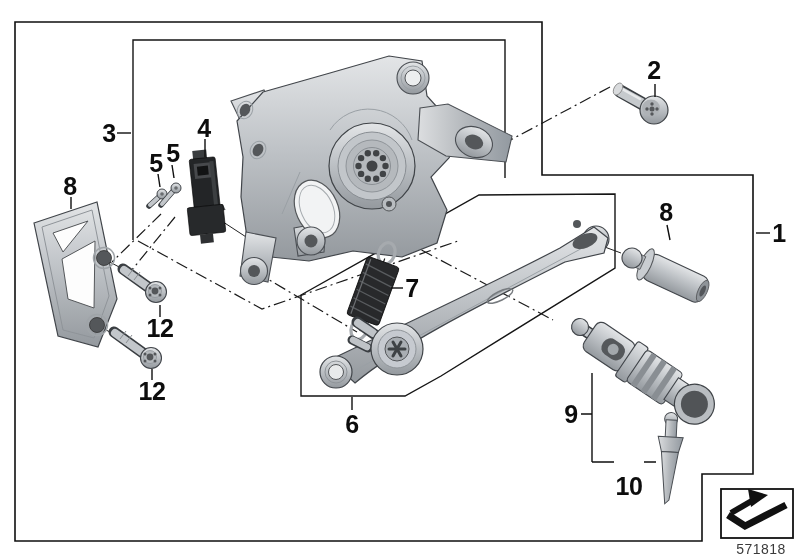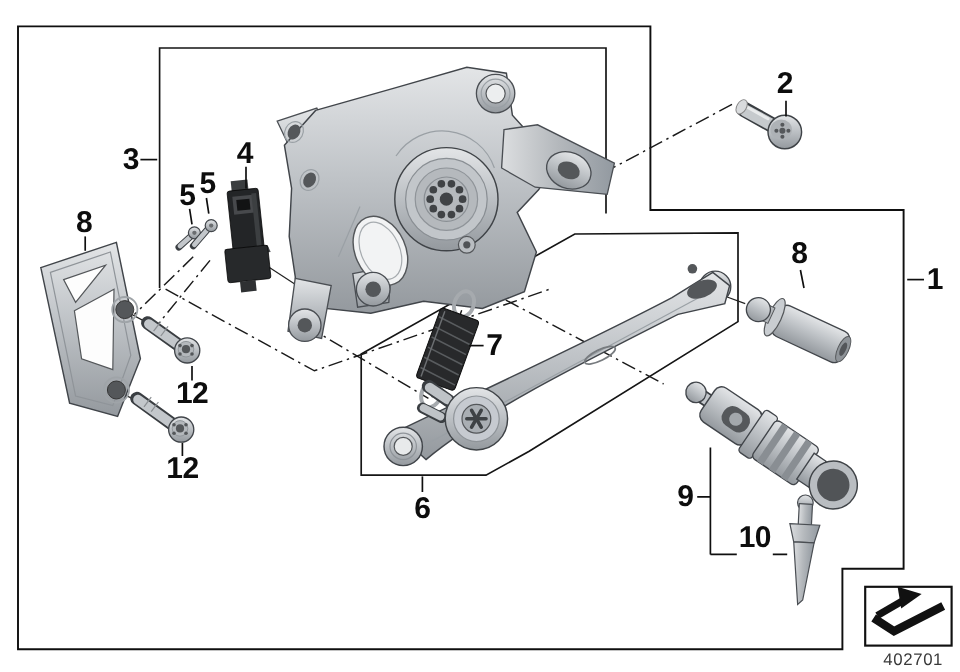--- a/index.html
+++ b/index.html
@@ -284,20 +284,20 @@
       <div class="callout" style="left: 779px; top: 233px;">1</div>
       <div class="callout" style="left: 654px; top: 70px;">2</div>
       <div class="callout" style="left: 109px; top: 133px;">3</div>
       <div class="callout" style="left: 204px; top: 128px;">4</div>
       <div class="callout" style="left: 156px; top: 163px;">5</div>
       <div class="callout" style="left: 173px; top: 153px;">5</div>
       <div class="callout" style="left: 352px; top: 424px;">6</div>
       <div class="callout" style="left: 412px; top: 288px;">7</div>
       <div class="callout" style="left: 666px; top: 212px;">8</div>
       <div class="callout" style="left: 571px; top: 414px;">9</div>
-      <div class="callout" style="left: 629px; top: 448px;">10</div>
+      <div class="callout" style="left: 629px; top: 486px;">10</div>
       <div class="callout" style="left: 70px; top: 186px;">8</div>
       <div class="callout" style="left: 160px; top: 328px;">12</div>
       <div class="callout" style="left: 152px; top: 391px;">12</div>
     </div>
 
-<div class="pn" style="left:761px;top:549px;">402701</div>
+<div class="pn" style="left:761px;top:549px;">571818</div>
 </div>
 
 </body></html>

